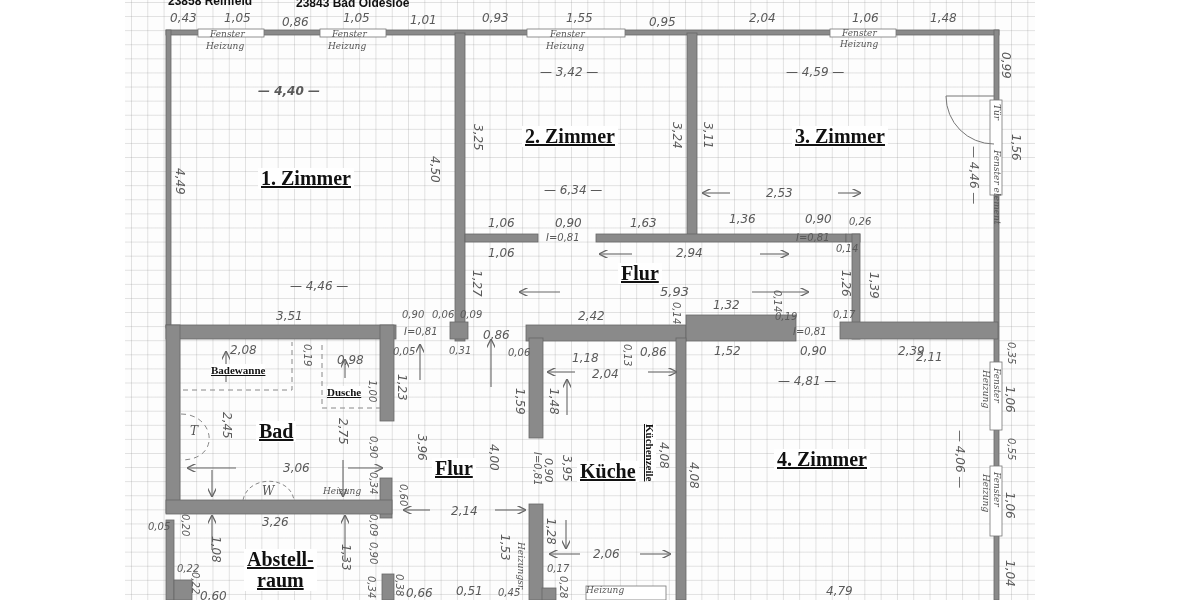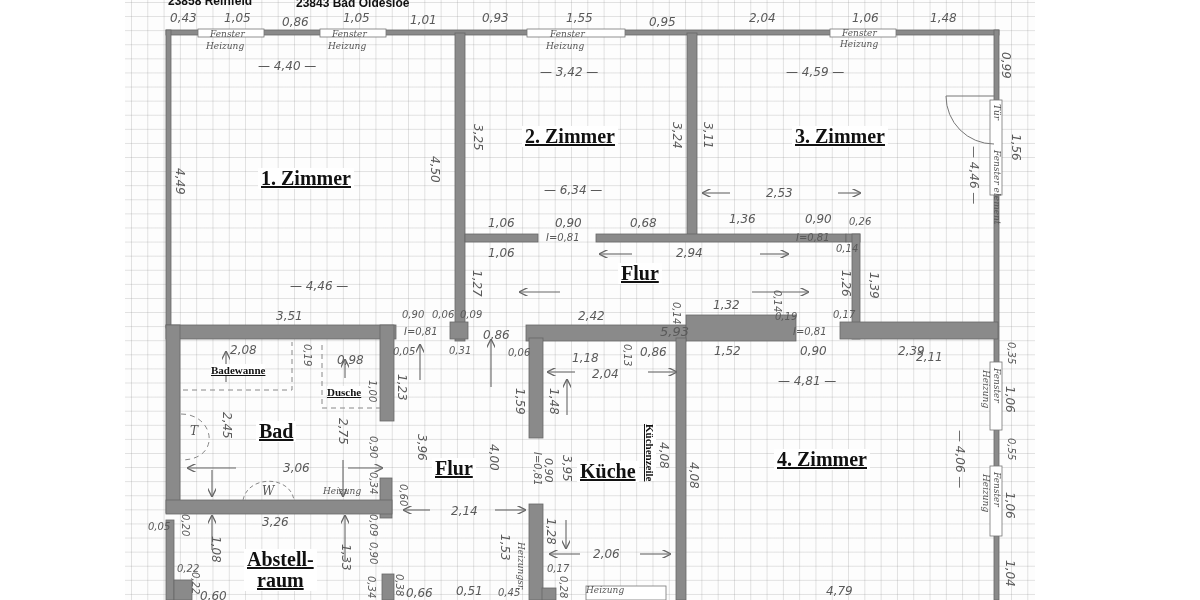--- a/index.html
+++ b/index.html
@@ -167,49 +167,49 @@
 <div class="hw" style="left:323px;top:487px;">Heizung</div>
 <div class="hw" style="left:586px;top:586px;">Heizung</div>
 <div class="hw rot90" style="left:1001px;top:104px;">Tür</div>
 <div class="hw rot90" style="left:1001px;top:150px;">Fenster element</div>
 <div class="hw rot90" style="left:1001px;top:368px;">Fenster</div>
 <div class="hw rot90" style="left:990px;top:370px;">Heizung</div>
 <div class="hw rot90" style="left:1001px;top:472px;">Fenster</div>
 <div class="hw rot90" style="left:990px;top:474px;">Heizung</div>
 <div class="hw rot90" style="left:525px;top:542px;">Heizungsr.</div>
 
-<div class="dim" style="left:258px;top:60px;">— <span>4,40</span> —</div>
+<div class="dim" style="left:258px;top:85px;font-weight:bold;">— <span>4,40</span> —</div>
 <div class="dim" style="left:290px;top:280px;">— <span>4,46</span> —</div>
 <div class="dim rot90" style="left:186px;top:168px;">4,49</div>
 <div class="dim rot90" style="left:441px;top:156px;">4,50</div>
 <div class="dim" style="left:276px;top:310px;font-style:italic;">3,51</div>
 
 <div class="dim" style="left:540px;top:66px;">— <span>3,42</span> —</div>
 <div class="dim" style="left:544px;top:184px;">— <span>6,34</span> —</div>
 <div class="dim rot90" style="left:484px;top:124px;">3,25</div>
 <div class="dim rot90" style="left:683px;top:122px;">3,24</div>
 <div class="dim" style="left:488px;top:217px;">1,06</div>
 <div class="dim" style="left:555px;top:217px;">0,90</div>
 <div class="dim" style="left:546px;top:233px;font-size:10px;">I=0,81</div>
-<div class="dim" style="left:630px;top:217px;">0,68</div>
+<div class="dim" style="left:630px;top:217px;">1,63</div>
 
 <div class="dim" style="left:786px;top:66px;">— <span>4,59</span> —</div>
 <div class="dim rot90" style="left:714px;top:122px;">3,11</div>
 <div class="dim" style="left:766px;top:187px;">2,53</div>
 <div class="dim" style="left:729px;top:213px;font-style:italic;">1,36</div>
 <div class="dim" style="left:805px;top:213px;">0,90</div>
 <div class="dim" style="left:796px;top:233px;font-size:10px;">I=0,81</div>
 <div class="dim" style="left:849px;top:217px;font-size:10px;">0,26</div>
 <div class="dim rot90" style="left:980px;top:146px;">— <span>4,46</span> —</div>
 <div class="dim rot90" style="left:1022px;top:134px;">1,56</div>
 <div class="dim rot90" style="left:1012px;top:52px;">0,99</div>
 
 <div class="dim" style="left:488px;top:247px;">1,06</div>
 <div class="dim" style="left:676px;top:247px;">2,94</div>
-<div class="dim" style="left:660px;top:285px;font-size:13px;margin-top:40px;">5,93</div>
+<div class="dim" style="left:660px;top:285px;font-size:13px;">5,93</div>
 <div class="dim rot90" style="left:483px;top:270px;">1,27</div>
 <div class="dim" style="left:578px;top:310px;">2,42</div>
 <div class="dim" style="left:713px;top:299px;">1,32</div>
 <div class="dim rot90" style="left:681px;top:302px;font-size:10px;">0,14</div>
 <div class="dim rot90" style="left:782px;top:290px;font-size:10px;">0,14</div>
 <div class="dim" style="left:775px;top:312px;font-size:10px;">0,19</div>
 <div class="dim" style="left:833px;top:310px;font-size:10px;">0,17</div>
 <div class="dim" style="left:836px;top:244px;font-size:10px;">0,14</div>
 <div class="dim rot90" style="left:852px;top:270px;">1,26</div>
 <div class="dim rot90" style="left:880px;top:272px;">1,39</div>

